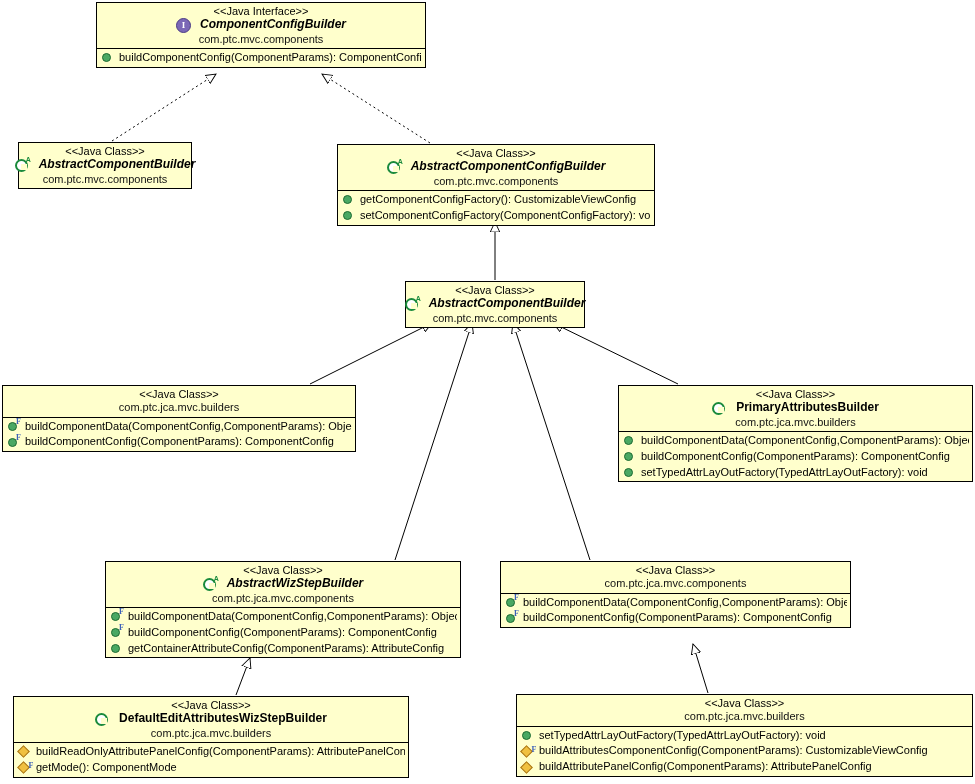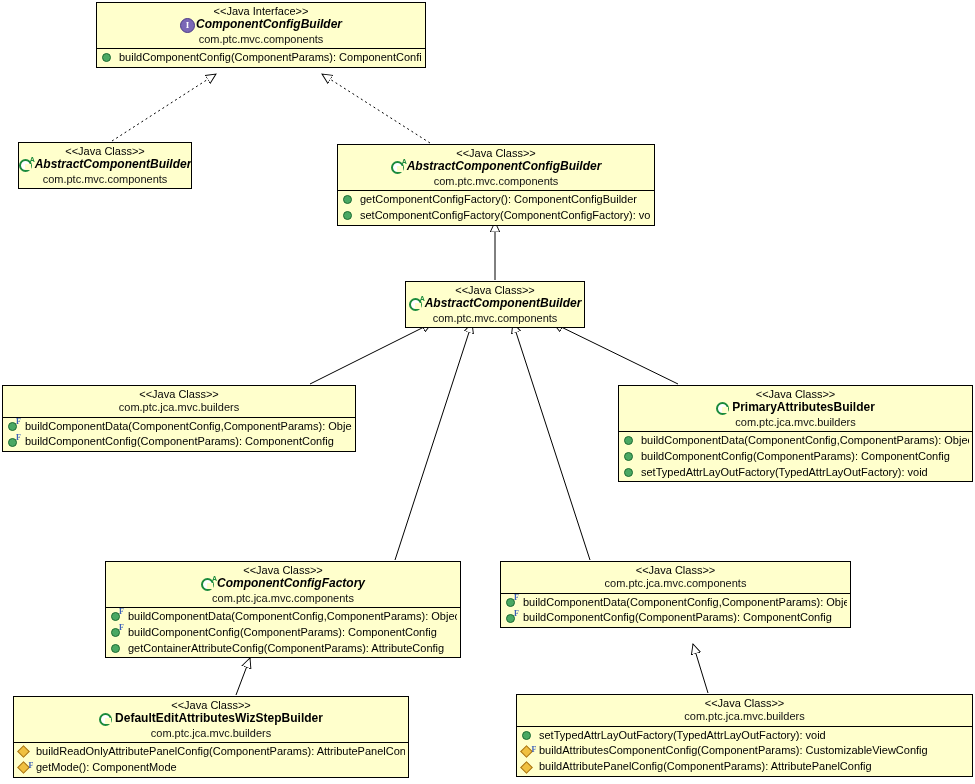--- a/index.html
+++ b/index.html
@@ -46,20 +46,21 @@
     display: flex;
     align-items: center;
     justify-content: center;
     gap: 3px;
     margin-top: 1px;
   }
   .cname {
     font-weight: bold;
     font-size: 12px;
     white-space: nowrap;
+    padding-left: 8px;
   }
   .cname.abstract { font-style: italic; }
   .pkg {
     font-size: 11px;
     margin-top: 1px;
     color: #111111;
   }
   .members {
     border-top: 1px solid #000000;
     padding: 1px 0 1px 0;
@@ -250,21 +251,21 @@
             </span>
             <span class="cname abstract">AbstractComponentConfigBuilder</span>
           </div>
           <div class="pkg">com.ptc.mvc.components</div>
         </div>
         <div class="members">
           <div class="member">
             <span class="slot">
               <span class="icon icon-public"></span>
             </span>
-            <span class="mlabel">getComponentConfigFactory(): ComponentConfigBuilder</span>
+            <span class="mlabel">getComponentConfigFactory(): CustomizableViewConfig</span>
           </div>
           <div class="member">
             <span class="slot">
               <span class="icon icon-public"></span>
             </span>
             <span class="mlabel">setComponentConfigFactory(ComponentConfigFactory): void</span>
           </div>
         </div>
       </div>
       <div class="uml-class" style="left: 405px; top: 281px; width: 180px;">
@@ -335,21 +336,21 @@
           </div>
         </div>
       </div>
       <div class="uml-class" style="left: 105px; top: 561px; width: 356px;">
         <div class="hdr">
           <div class="stereotype">&lt;&lt;Java Class&gt;&gt;</div>
           <div class="name-row">
             <span class="slot">
               <span class="icon icon-class has-sup"></span>
             </span>
-            <span class="cname abstract">ComponentConfigFactory</span>
+            <span class="cname abstract">AbstractWizStepBuilder</span>
           </div>
           <div class="pkg">com.ptc.jca.mvc.components</div>
         </div>
         <div class="members">
           <div class="member">
             <span class="slot">
               <span class="icon icon-public">
                 <span class="sup-f">F</span>
               </span>
             </span>

